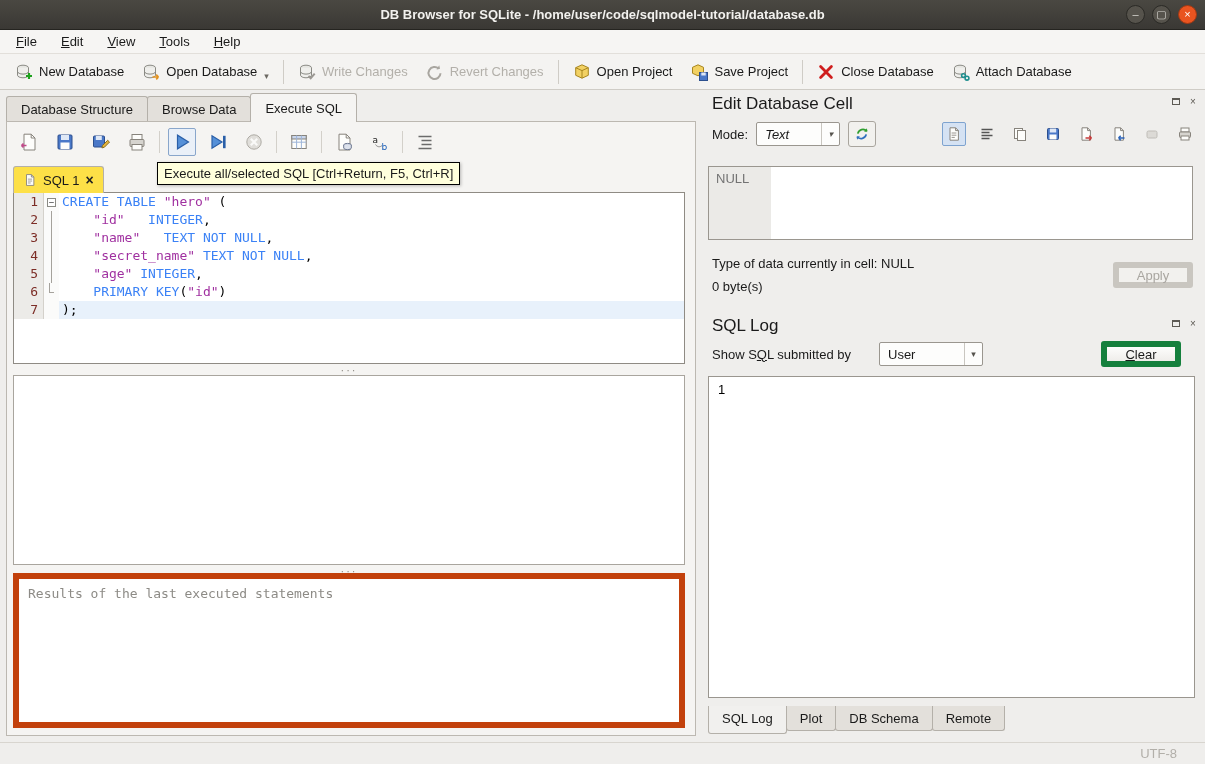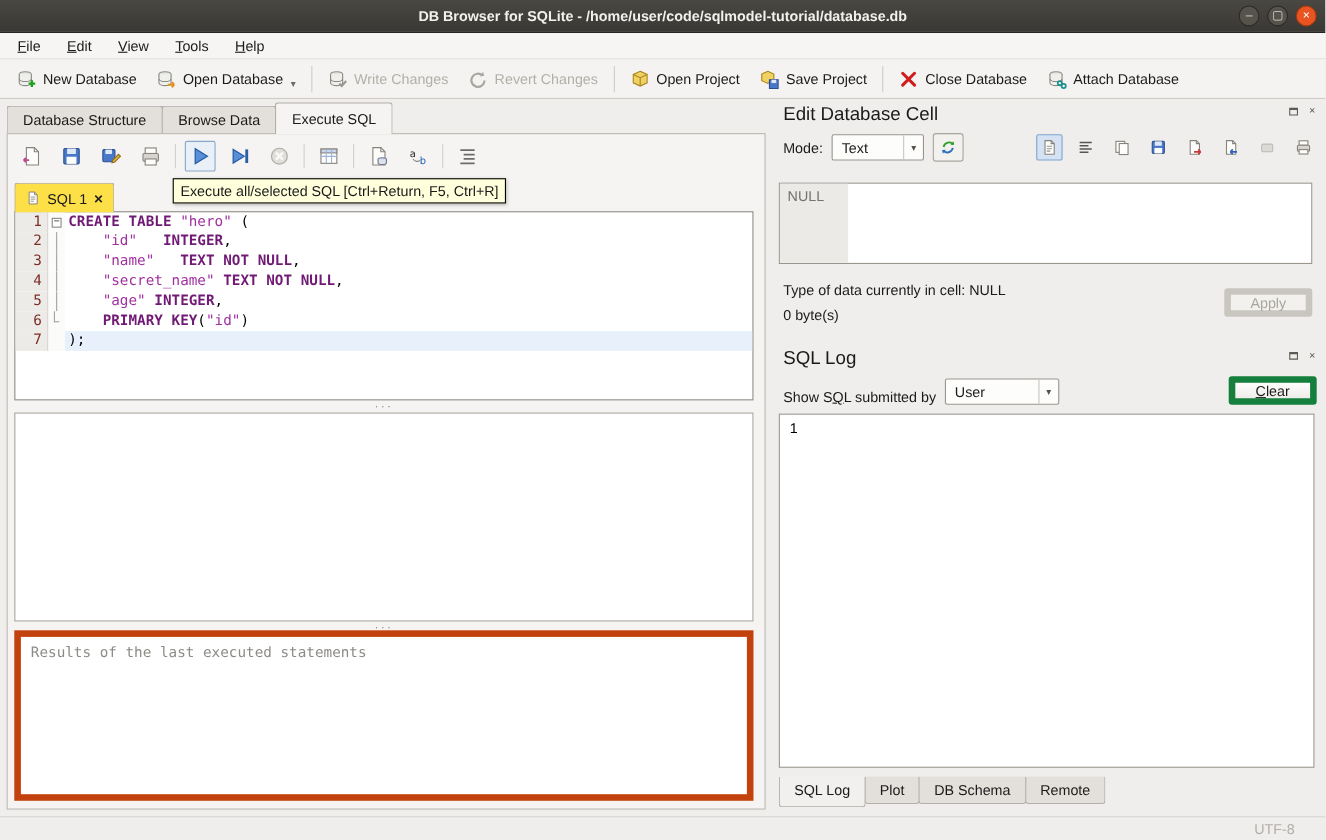--- a/index.html
+++ b/index.html
@@ -58,21 +58,21 @@
   .ed-row{display:flex;height:18px;line-height:18px;}
   .ed-row.current .ed-code{background:#e8f1fb;}
   .ed-num{width:30px;background:#ecebe8;border-right:1px solid #d4d1cb;color:#7c2d26;
     text-align:right;padding-right:5px;flex:none;}
   .ed-fold{width:15px;background:#fbfbfa;flex:none;display:flex;align-items:center;justify-content:center;}
   .fold-box{display:block;width:9px;height:9px;border:1px solid #8a8a84;background:#fff;
     font-size:9px;line-height:7px;text-align:center;color:#444;}
   .fold-vline{display:block;width:1px;height:18px;background:#a5a29c;}
   .fold-vend{display:block;width:5px;height:10px;border-left:1px solid #a5a29c;border-bottom:1px solid #a5a29c;margin-bottom:8px;}
   .ed-code{flex:1;white-space:pre;padding-left:3px;}
-  .tok-kw{color:#701a75;font-weight:bold;}
+  .tok-kw{color:#3b82f6;font-weight:normal;}
   .tok-str{color:#a030a0;}
   .tok-p{color:#000;}
 
   .splitter{position:absolute;left:6px;right:10px;height:9px;display:flex;align-items:center;justify-content:center;}
   .splitter span{color:#8f8b84;font-size:11px;letter-spacing:2px;line-height:4px;}
   #split1{top:243px;}
   #split2{top:444px;}
 
   #grid-panel{position:absolute;left:6px;right:10px;top:253px;height:190px;background:#fff;border:1px solid #a9a59e;}
   #results-panel{position:absolute;left:6px;right:10px;top:451px;bottom:7px;background:#fff;border:6px solid #c2410c;
@@ -84,40 +84,40 @@
   .dock-btns{position:absolute;right:6px;display:flex;gap:5px;align-items:center;}
   .dock-btn{width:12px;height:12px;display:flex;align-items:center;justify-content:center;color:#5d5a54;font-size:10px;}
   .float-glyph{width:8px;height:7px;border:1px solid #5d5a54;border-top-width:2px;}
 
   #cell-title{top:4px;} #cell-dock-btns{top:5px;}
   #mode-row{position:absolute;left:12px;right:8px;top:30px;height:28px;display:flex;align-items:center;gap:8px;}
   .combo{position:relative;height:24px;background:#fdfdfc;border:1px solid #9a968f;border-radius:2px;
     display:flex;align-items:center;padding:0 24px 0 8px;}
   .combo-arrow{position:absolute;right:0;top:0;width:18px;height:100%;border-left:1px solid #c9c6c0;
     display:flex;align-items:center;justify-content:center;font-size:9px;color:#55524c;}
-  #mode-combo{width:84px;}
+  #mode-combo{width:84px;font-style:italic;}
   #auto-mode-btn{width:28px;height:26px;border:1px solid #a9a59e;border-radius:3px;background:#f2f1ee;
     display:flex;align-items:center;justify-content:center;}
   #cell-icons{margin-left:auto;display:flex;gap:9px;align-items:center;}
   .cicon{width:24px;height:24px;display:flex;align-items:center;justify-content:center;border:1px solid transparent;border-radius:2px;}
   .cicon.selected{background:#d5e2f3;border-color:#7ea3cf;}
   .cicon.disabled{opacity:.8;}
 
   #cell-box{position:absolute;left:8px;right:12px;top:76px;height:74px;background:#fff;border:1px solid #9a968f;}
   #cell-gutter{position:absolute;left:0;top:0;bottom:0;width:62px;background:#ebeae7;}
   #cell-null{position:absolute;left:7px;top:4px;color:#737373;}
 
   #type-line{position:absolute;left:12px;top:166px;}
   #size-line{position:absolute;left:12px;top:189px;}
   .pushbtn{height:26px;border:6px solid #15803d;border-radius:3px;background:linear-gradient(#fdfdfc,#efedea);
     display:flex;align-items:center;justify-content:center;padding:0 10px;}
   #apply-btn{position:absolute;right:12px;top:172px;width:80px;background:#f2f1ee;border-color:#c9c6c0;color:#a9a6a0;}
 
   #sqllog-title{top:226px;} #sqllog-dock-btns{top:227px;}
-  #filter-row{position:absolute;left:12px;right:8px;top:250px;height:28px;display:flex;align-items:flex-end;}
+  #filter-row{position:absolute;left:12px;right:24px;top:250px;height:28px;display:flex;align-items:center;gap:20px;}
   #user-combo{width:104px;margin-left:8px;}
   #clear-btn{margin-left:auto;width:80px;}
 
   #log-box{position:absolute;left:8px;right:10px;top:286px;bottom:44px;background:#fff;border:1px solid #9a968f;}
   #log-first-line{position:absolute;left:9px;top:5px;color:#000;}
 
   #bottom-tabs{position:absolute;left:8px;bottom:8px;height:28px;display:flex;align-items:flex-start;}
   .btab{padding:5px 13px 6px;border:1px solid #b4b0a9;border-top:none;background:#e3e0db;
     margin-right:-1px;border-radius:0 0 3px 3px;height:25px;}
   .btab.active{background:#f1f0ee;height:28px;position:relative;z-index:3;}

